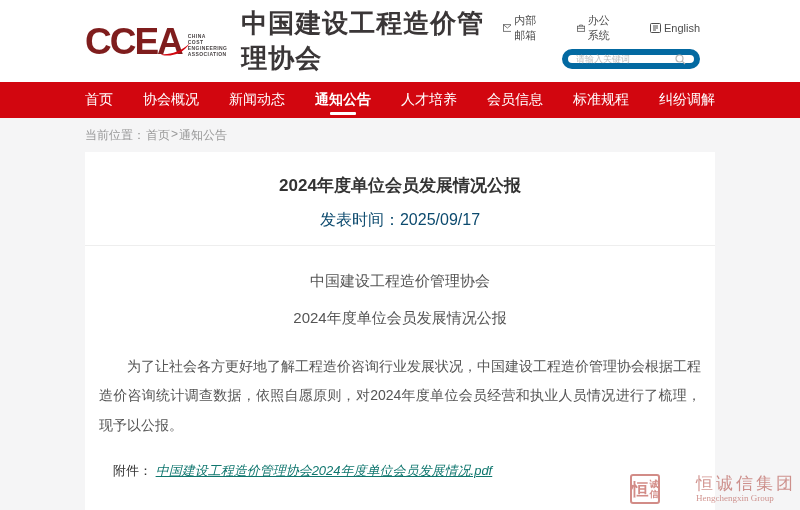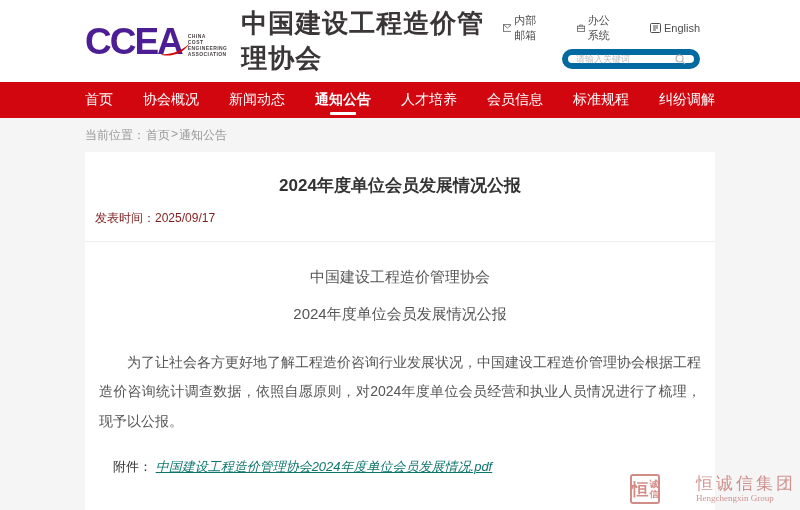--- a/index.html
+++ b/index.html
@@ -11,21 +11,21 @@
 
   
   .header {
     height:82px; background:#ffffff;
     display:flex; align-items:center; justify-content:space-between;
     padding:0 100px 0 85px;
   }
   .logo-area { display:flex; align-items:center; }
   .logo { display:flex; align-items:flex-end; position:relative; }
   .ccea {
-    font-size:37px; font-weight:bold; color:#4c1d95;
+    font-size:37px; font-weight:bold; color:#7f1d1d;
     letter-spacing:-2px; line-height:1; font-family:"Liberation Sans",sans-serif;
   }
   .swoosh {
     position:absolute; left:76px; bottom:4px; width:30px; height:14px;
     pointer-events:none;
   }
   .tagline {
     margin-left:6px; margin-bottom:3px;
     font-size:5px; line-height:6px; font-weight:bold; color:#4a4546;
     letter-spacing:.4px;
@@ -77,21 +77,21 @@
   
   .card {
     width:630px; margin-left:85px; background:#fff; min-height:360px;
     padding:20px 10px 20px 10px; position:relative;
   }
   .article-title {
     text-align:center; font-size:17px; font-weight:bold; color:#333;
     margin-top:2px;
   }
   .article-meta {
-    text-align:left; font-size:12px; color:#7f1d1d; margin-top:13px;
+    text-align:center; font-size:16px; color:#0c4a6e; margin-top:13px;
   }
   .divider { border:none; border-top:1px solid #eeeeee; margin:14px -10px 0 -10px; }
   .center-line { text-align:center; font-size:15px; color:#555; }
   .center-line.org { margin-top:26px; }
   .center-line.sub { margin-top:18px; }
   .article-paragraph {
     margin-top:24px; font-size:14px; color:#555; line-height:2.1;
     text-indent:2em; text-align:justify; padding:0 4px;
   }
   .attachment { margin-top:22px; font-size:13px; color:#333; padding-left:18px; }

